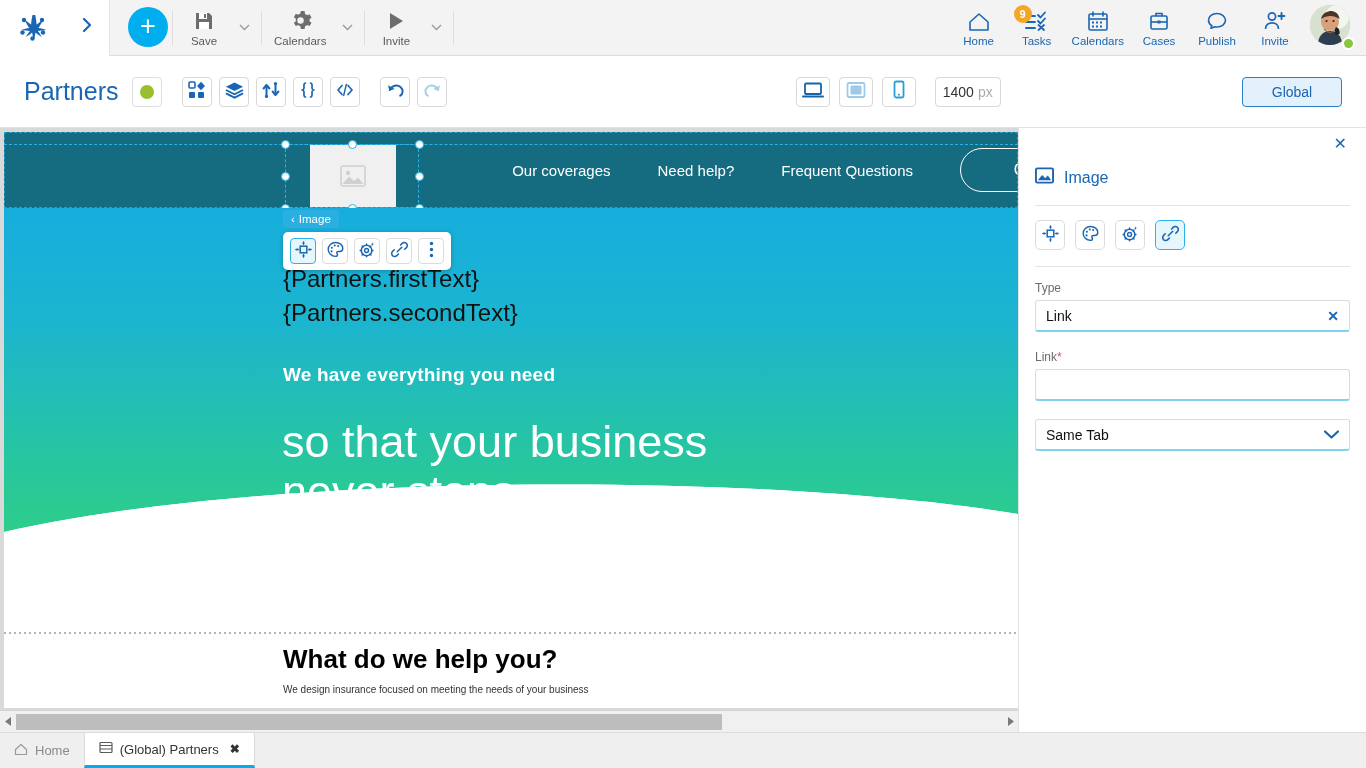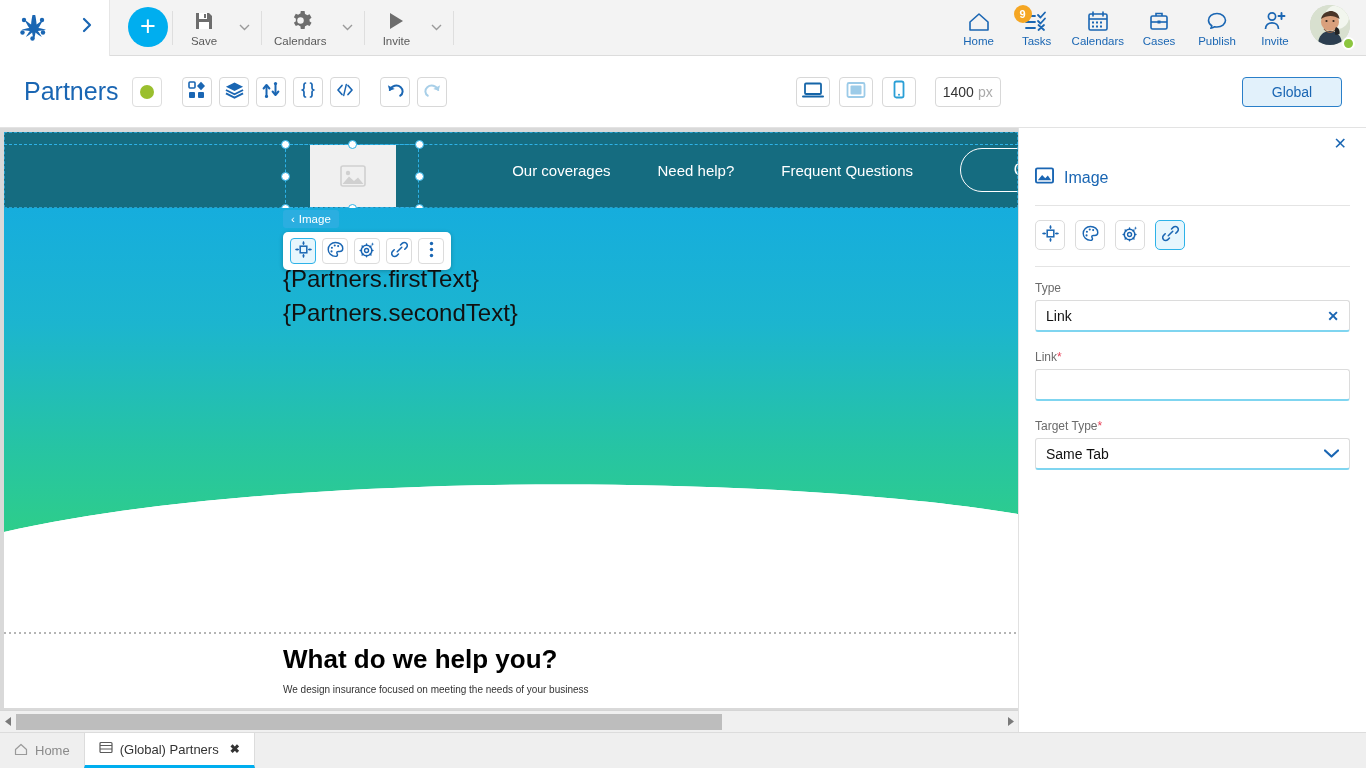--- a/index.html
+++ b/index.html
@@ -580,20 +580,25 @@
 
       <div class="hero">
         <svg class="wave" viewBox="0 0 1014 70" preserveAspectRatio="none">
           <path d="M0 62 C 260 2, 760 2, 1014 44 L1014 70 L0 70 Z" fill="#ffffff"></path>
           <path d="M0 70 C 260 12, 760 12, 1014 54 L1014 70 Z" fill="#ffffff" opacity="0"></path>
           <path d="M0 68 C 260 8, 760 8, 1014 50 L1014 70 L0 70 Z" fill="#9fe3c6" opacity=".55"></path>
           <path d="M0 62 C 260 2, 760 2, 1014 44 L1014 70 L0 70 Z" fill="#ffffff"></path>
         </svg>
       </div>
 
+      <div class="hero-kicker">We have everything you need</div>
+      <div class="hero-title">
+        <div>so that your business</div>
+        <div>never stops</div>
+      </div>
 
       <div class="tokens">
         <div>{Partners.firstText}</div>
         <div>{Partners.secondText}</div>
       </div>
       <div class="divider-dots"></div>
       <div class="offer-title">What do we help you?</div>
       <div class="offer-sub">We design insurance focused on meeting the needs of your business</div>
     </div>
 
@@ -740,23 +745,20 @@
     <div class="field-wrap" style="margin-top:18px;">
       <div class="field-label">
         <span>Link</span><span class="req">*</span>
       </div>
       <div class="input-box">
         <span class="input-val"></span>
       </div>
     </div>
 
     <div class="field-wrap" style="margin-top:18px;">
-      <div class="field-label">
-        <span>Target Type</span><span class="req">*</span>
-      </div>
       <div class="input-box">
         <span class="input-val">Same Tab</span>
         <span class="chev">
           <svg width="15" height="9" viewBox="0 0 15 9">
               <path d="M1 1.5 L7.5 7.5 L14 1.5" stroke="#1a66b3" stroke-width="2.2" fill="none" stroke-linecap="round" stroke-linejoin="round"></path>
             </svg>
         </span>
       </div>
     </div>
   </div>

